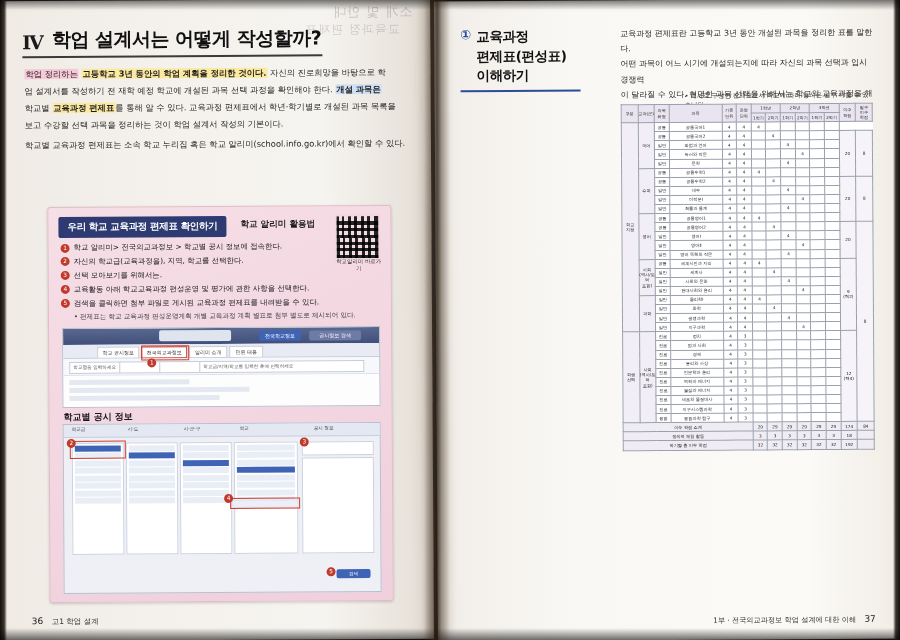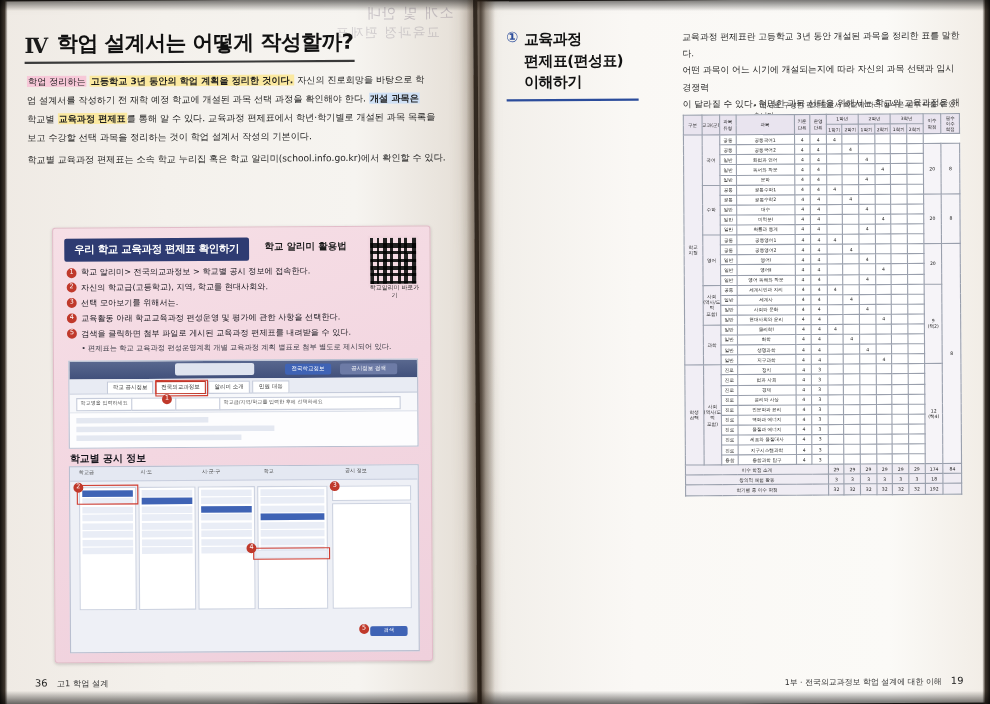--- a/index.html
+++ b/index.html
@@ -182,21 +182,21 @@
       <div class="qr"></div>
       <div class="qr-cap">학교알리미 바로가기</div>
 
       <div class="steps">
         <div class="step">
           <span class="num">1</span>
           <span>학교 알리미&gt; 전국의교과정보 &gt; 학교별 공시 정보에 접속한다.</span>
         </div>
         <div class="step">
           <span class="num">2</span>
-          <span>자신의 학교급(고등학교), 지역, 학교를 현대사회와.</span>
+          <span>자신의 학교급(교육과정을), 지역, 학교를 선택한다.</span>
         </div>
         <div class="step">
           <span class="num">3</span>
           <span>선택 모아보기를 위해서는.</span>
         </div>
         <div class="step">
           <span class="num">4</span>
           <span>교육활동 아래 학교교육과정 편성운영 및 평가에 관한 사항을 선택한다.</span>
         </div>
         <div class="step">
@@ -796,21 +796,21 @@
             <td>32</td>
             <td>32</td>
             <td>192</td>
             <td></td>
           </tr>
         </tbody>
     </table>
 
     <div class="pg-right">
       <span>1부 · 전국의교과정보 학업 설계에 대한 이해</span>
-      <b>19</b>
+      <b>37</b>
     </div>
   </div>
 
   <div class="gutter"></div>
   <div class="edge-l"></div>
   <div class="edge-r"></div>
   <div class="top-shadow"></div>
   <div class="bot-shadow"></div>
 </div>
 

